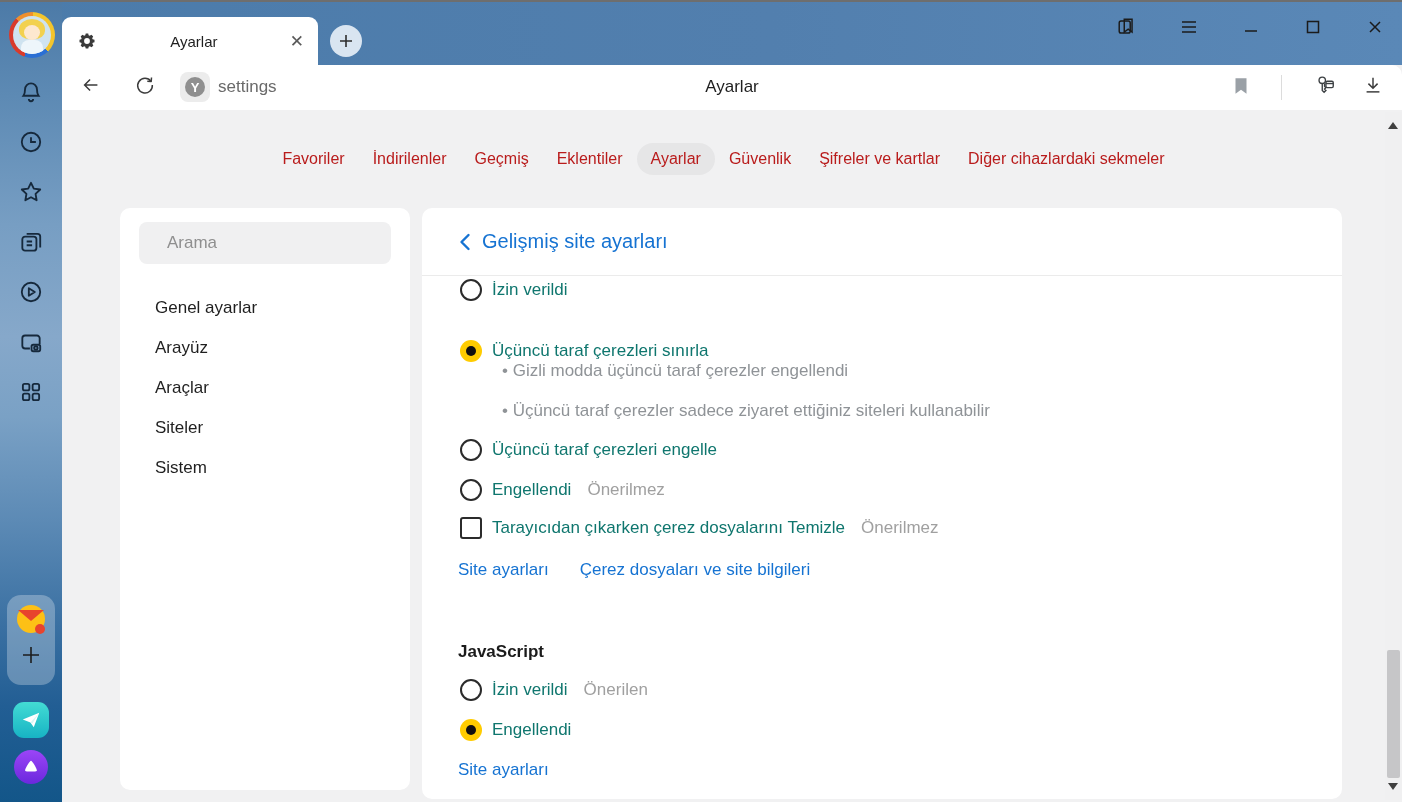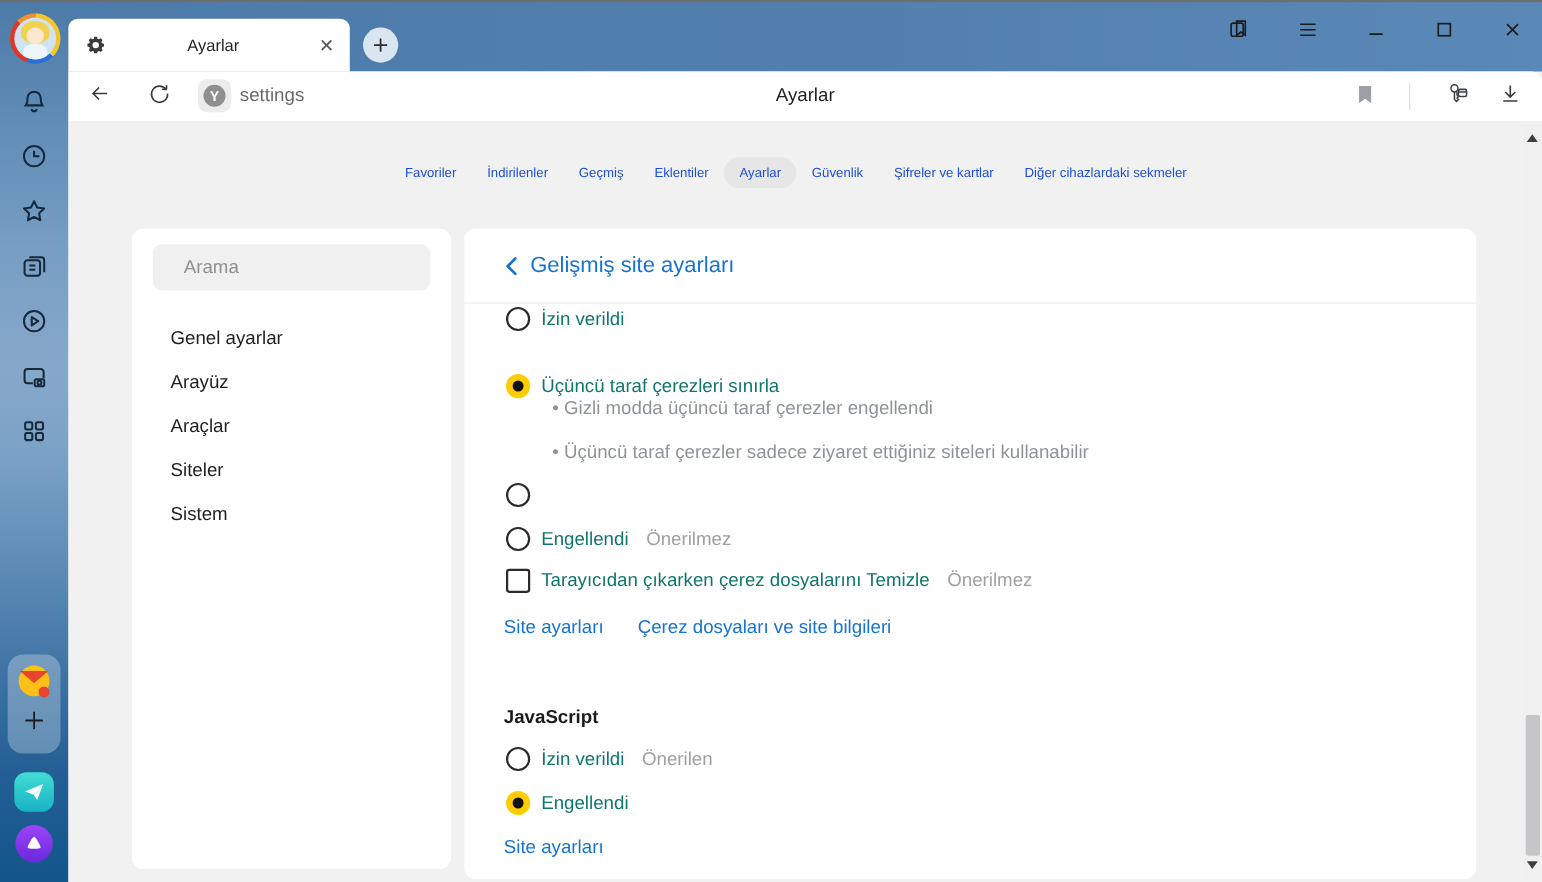--- a/index.html
+++ b/index.html
@@ -56,21 +56,21 @@
   .toolbar-title { position:absolute; left:0; top:12px; width:1340px; text-align:center;
                    font-size:17px; color:#1f1f1f; pointer-events:none; }
   .tb-bookmark { position:absolute; right:150px; top:10px; }
   .tb-sep { position:absolute; right:120px; top:10px; width:1px; height:25px; background:#dcdcdc; }
   .tb-key { position:absolute; right:66px; top:8px; }
   .tb-download { position:absolute; right:18px; top:9px; }
 
   
   .content { position:absolute; left:62px; top:110px; width:1340px; height:692px; background:#f1f1f2; }
   .nav-row { position:absolute; left:0; top:33px; width:1323px; display:flex; justify-content:center; }
-  .nav-item { padding:7px 14px; font-size:12px; color:#1d4ed8; white-space:nowrap; border-radius:17px;text-align:center; }
+  .nav-item { padding:7px 14px; font-size:16px; color:#b91c1c; white-space:nowrap; border-radius:17px;text-align:center; }
   .nav-item.selected { background:#e6e6e7; }
 
   .left-card { position:absolute; left:58px; top:98px; width:290px; height:582px; background:#fff; border-radius:10px; }
   .search-box { position:absolute; left:19px; top:14px; width:252px; height:42px; background:#f0f0f1;
                 border-radius:8px; border:none; padding:0 28px; font-size:17px; color:#333;
                 font-family:"Liberation Sans","DejaVu Sans",sans-serif; outline:none; }
   .search-box::placeholder { color:#8f8f8f; opacity:1; }
   .menu-list { position:absolute; left:0; top:80px; width:100%; }
   .menu-item { height:40px; line-height:40px; padding-left:35px; font-size:17px; color:#1f1f1f; }
 
@@ -310,20 +310,21 @@
       <div class="row" style="left:38px; top:107px;margin-top:25px;">
         <span class="radio checked"></span>
         <span class="opt-label">Üçüncü taraf çerezleri sınırla</span>
       </div>
 
       <div class="detail-line" style="top:153px;">Gizli modda üçüncü taraf çerezler engellendi</div>
       <div class="detail-line" style="top:193px;">Üçüncü taraf çerezler sadece ziyaret ettiğiniz siteleri kullanabilir</div>
 
       <div class="row" style="left:38px; top:231px;">
         <span class="radio"></span>
+        <span class="opt-label">Üçüncü taraf çerezleri engelle</span>
       </div>
 
       <div class="row" style="left:38px; top:271px;">
         <span class="radio"></span>
         <span class="opt-label">Engellendi</span>
         <span class="opt-note">Önerilmez</span>
       </div>
 
       <div class="row" style="left:38px; top:309px;">
         <span class="checkbox"></span>

